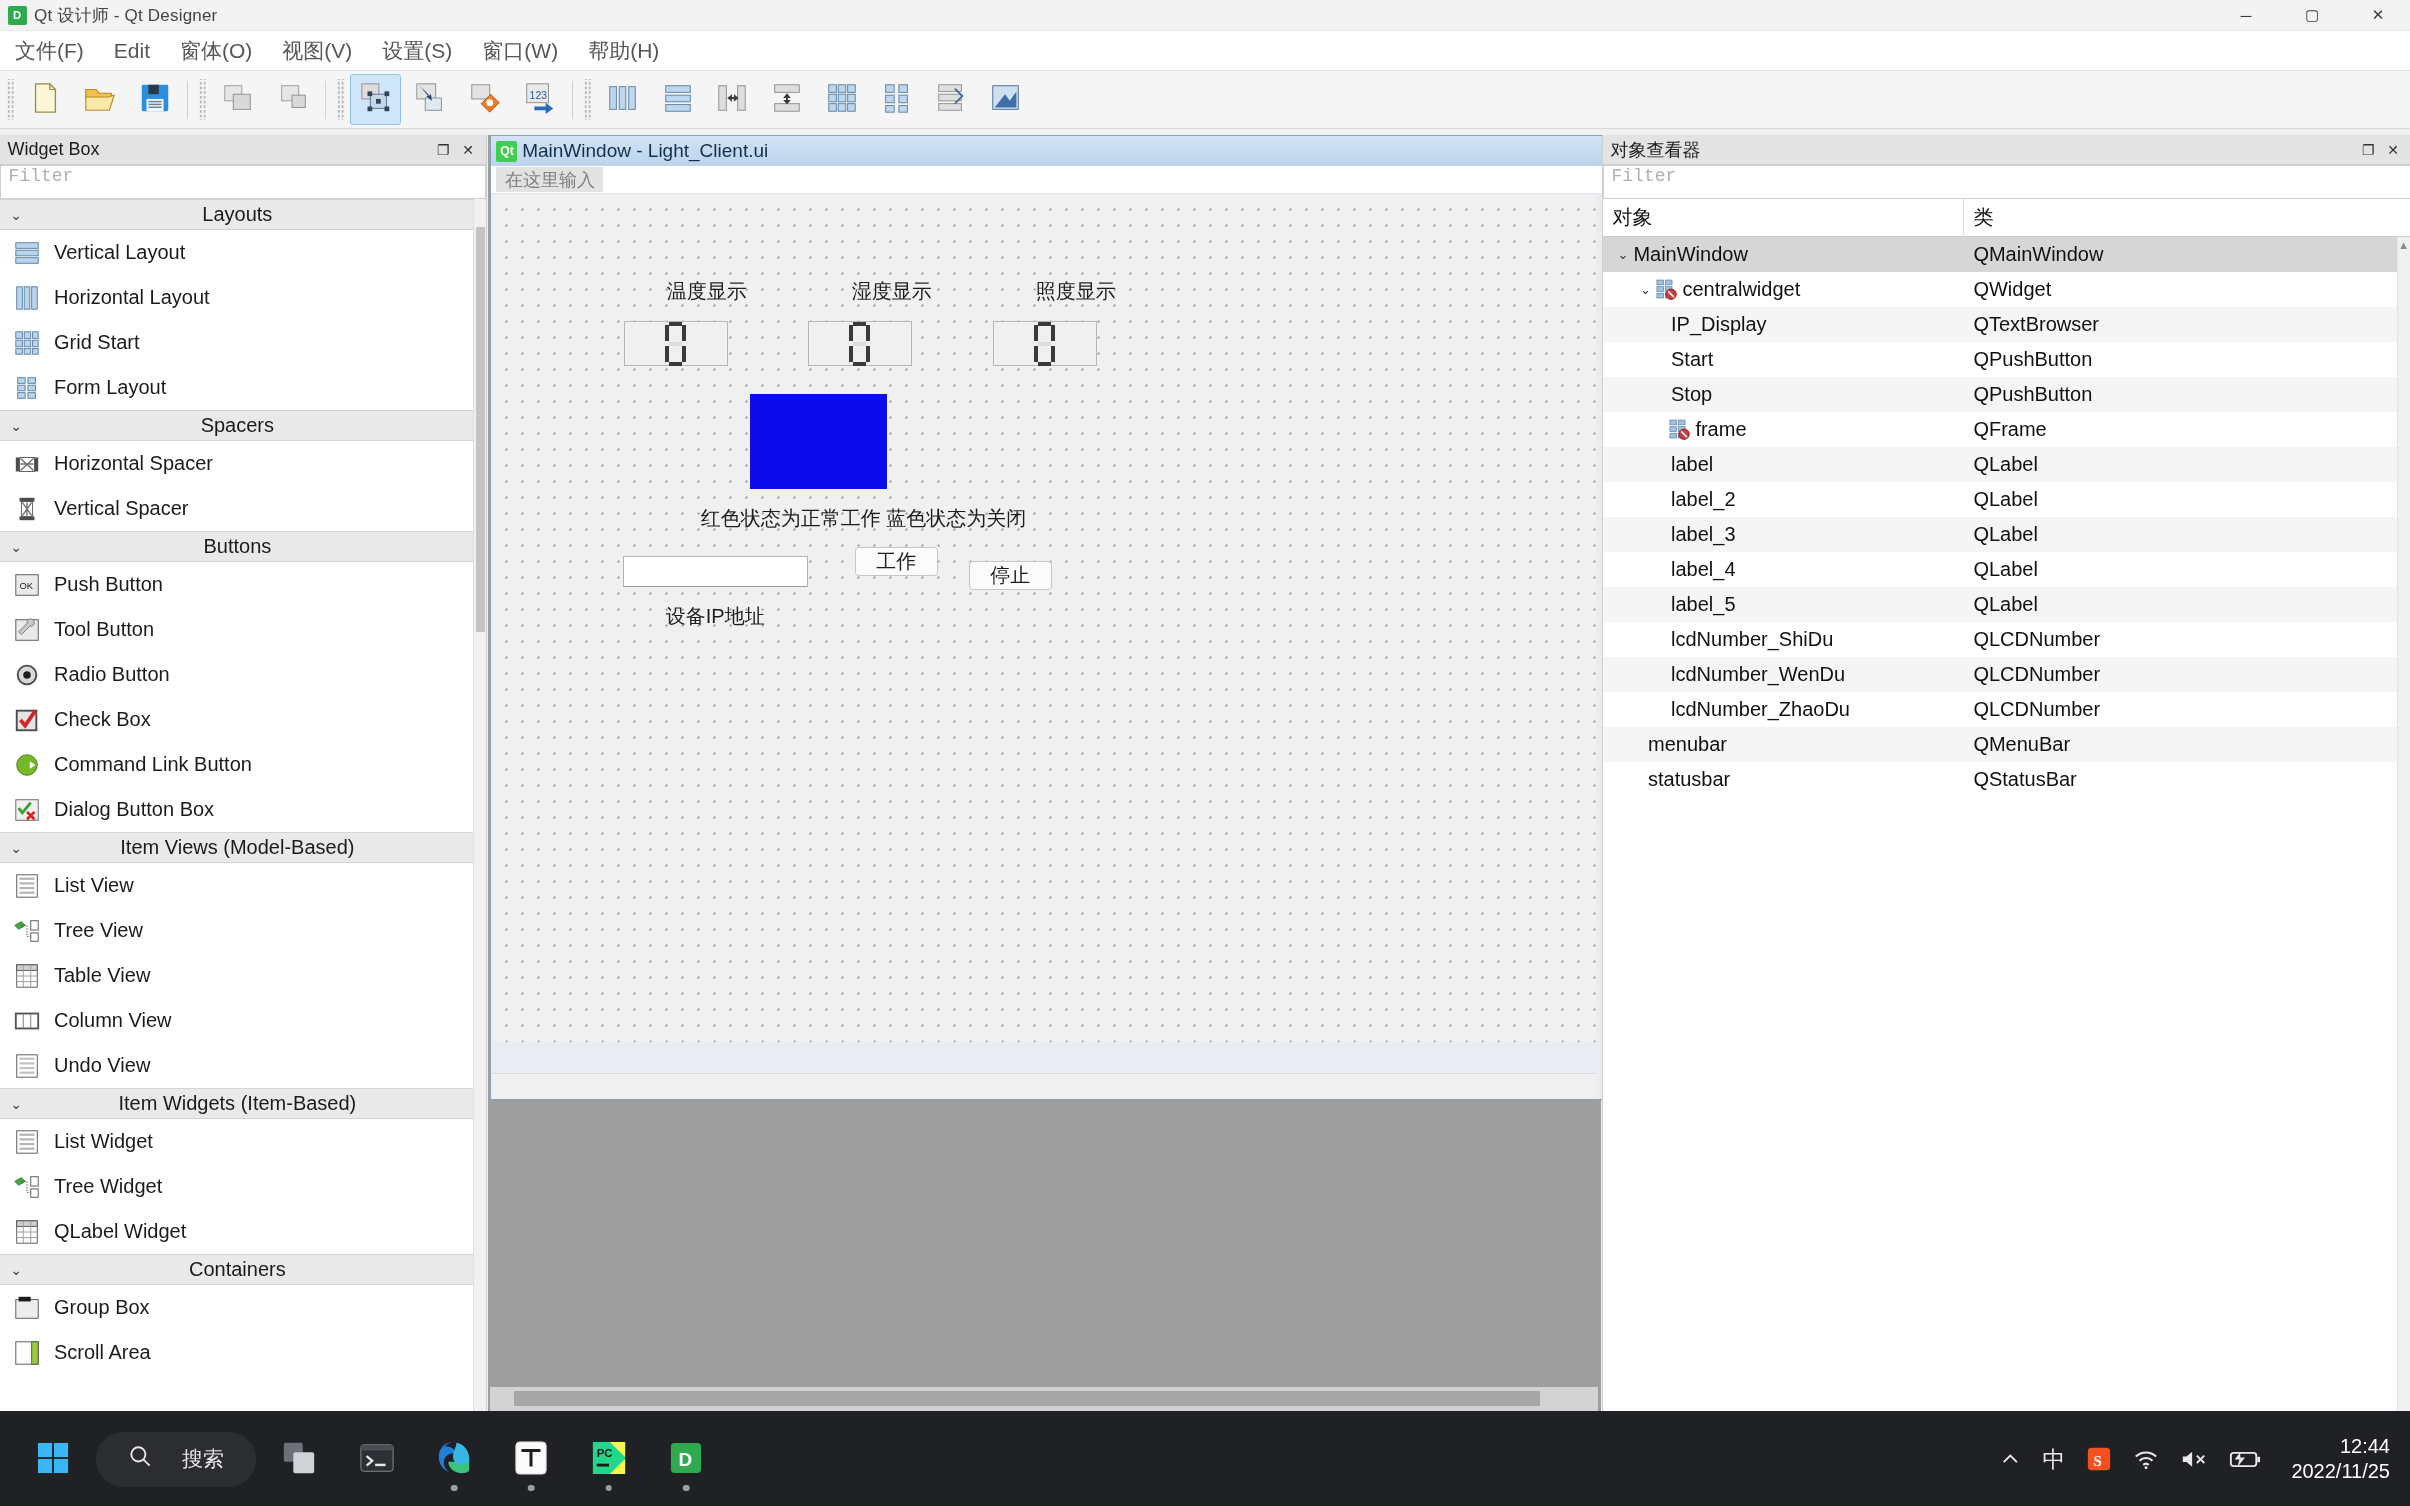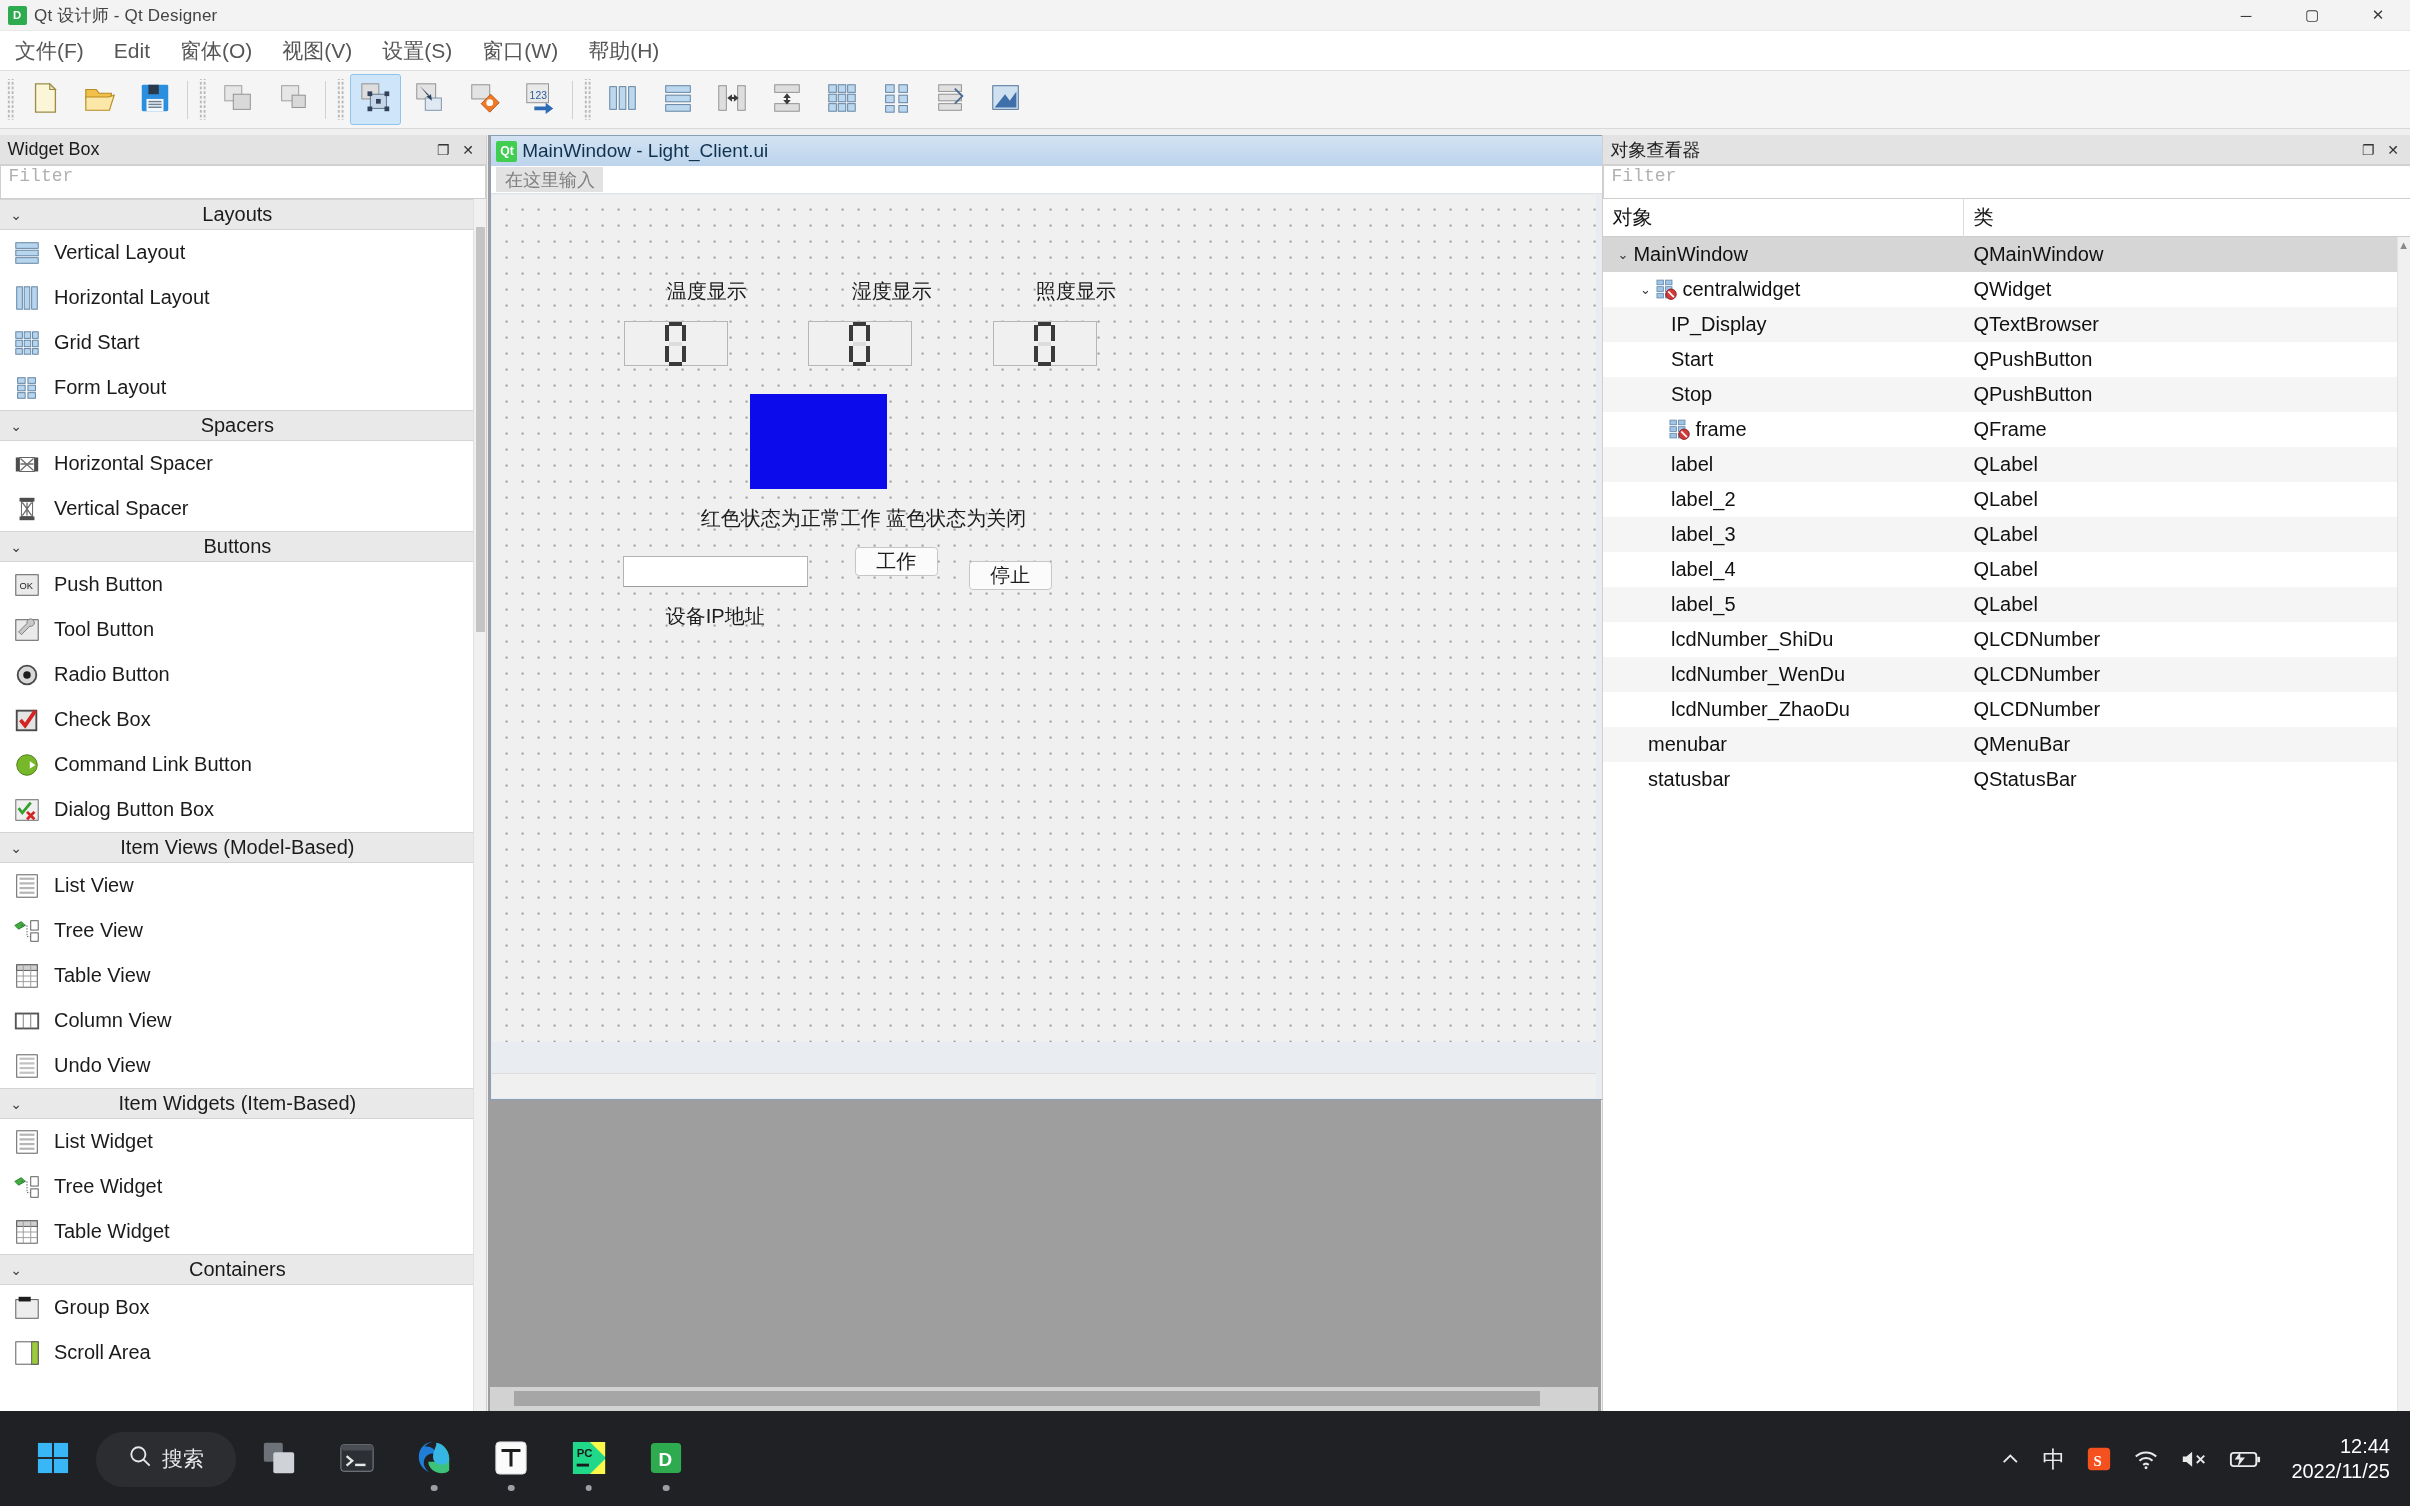--- a/index.html
+++ b/index.html
@@ -279,21 +279,21 @@
     width: 68px; height: 68px;
     display: flex; align-items: center; justify-content: center;
     position: relative; border-radius: 5.6px;
   }
   .tb-app .dot {
     position: absolute; bottom: 1.9px; left: 50%; transform: translateX(-50%);
     width: 6.6px; height: 6.6px; border-radius: 50%; background: #9aa0a6;
   }
   #search-pill {
     height: 55px; border-radius: 27px; background: #2b2d31;
-    display: flex; align-items: center; padding: 0 32px; gap: 9px;
+    display: flex; align-items: center; padding: 0 32px; gap: 29px;
     color: #e7e7e7; font-size: 21px;
   }
   #tray {
     position: absolute; right: 0; top: 0; height: 96px;
     display: flex; align-items: center; gap: 21px; padding-right: 21px;
   }
   .tray-ico { color: #e9e9e9; font-size: 22.6px; display: flex; align-items: center; }
   #clock {
     color: #fff; font-size: 20px; line-height: 25.4px; text-align: right;
     padding-left: 9.4px;
@@ -776,21 +776,21 @@
         <span class="lbl">Tree Widget</span>
       </div>
       <div class="wb-row">
         <span class="ico">
           <svg width="28" height="28" viewBox="0 0 30 30">
               <rect x="4" y="3" width="22" height="24" fill="#fff" stroke="#555"></rect>
               <rect x="4" y="3" width="22" height="6" fill="#cfcfcf" stroke="#555"></rect>
               <path d="M11 3 v24 M19 3 v24 M4 15 h22 M4 21 h22" stroke="#9a9a9a"></path>
             </svg>
         </span>
-        <span class="lbl">Table Widget</span>
+        <span class="lbl">QLabel Widget</span>
       </div>
 
       <div class="wb-group">
         <span class="chev">⌄</span>
         <span class="glabel">Containers</span>
       </div>
       <div class="wb-row">
         <span class="ico">
           <svg width="28" height="28" viewBox="0 0 30 30">
               <rect x="3" y="6" width="24" height="20" fill="#ededed" stroke="#555"></rect>

